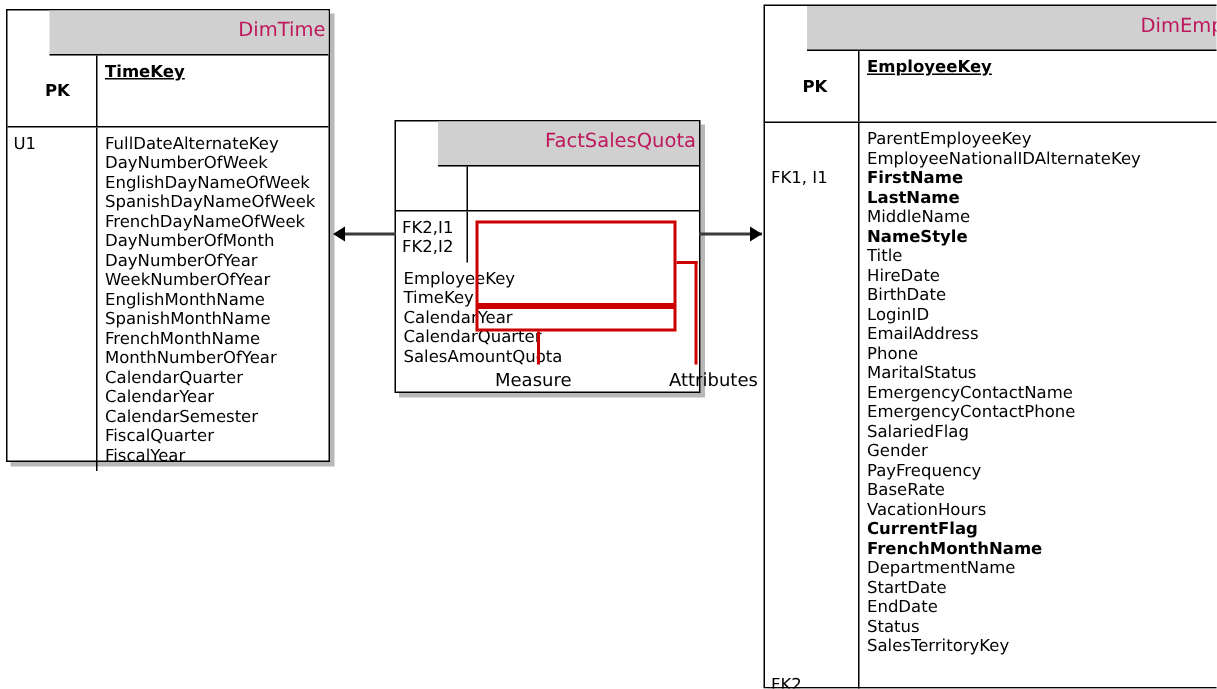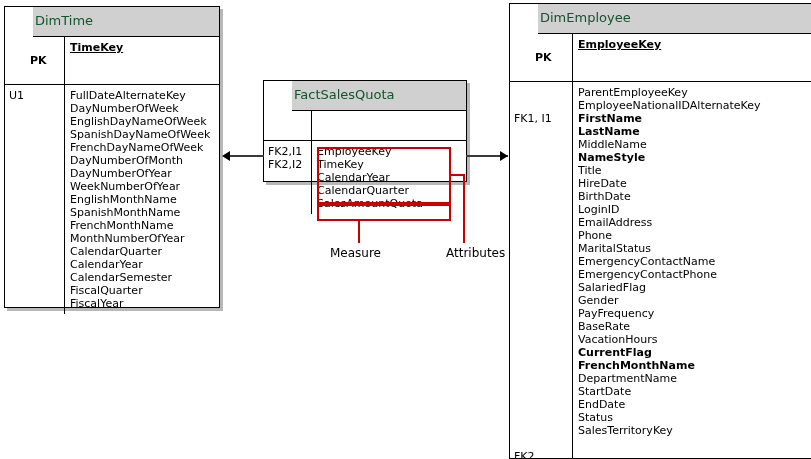--- a/index.html
+++ b/index.html
@@ -20,25 +20,25 @@
   .entity {
     position: absolute;
     background: #ffffff;
     border: 1px solid #000000;
     box-sizing: border-box;
     box-shadow: 3px 3px 0 rgba(0,0,0,0.28);
   }
   .entity-title {
     background: #d0d0d0;
     border-bottom: 1px solid #000000;
-    text-align: left;
+    text-align: right;
     font-size: 13px;
     line-height: 14px;
     padding: 7px 2px 8px 2px;
-    color: #14532d;
+    color: #be185d;
     box-sizing: border-box;
     margin-left: 28px;
   }
   .entity-section {
     display: flex;
     box-sizing: border-box;
   }
   .sec-border {
     border-bottom: 1px solid #000000;
   }
@@ -71,24 +71,24 @@
 
   
   #dim-time { left: 4px; top: 6px; width: 216px; height: 302px; }
   #dim-time .col-key { width: 60px; }
 
   
   #dim-employee { left: 509px; top: 3px; width: 345px; height: 456px; }
   #dim-employee .col-key { width: 63px; }
 
   
-  #fact-sales-quota { left: 263px; top: 80px; width: 204px; height: 102px; }
+  #fact-sales-quota { left: 263px; top: 80px; width: 204px; height: 182px; }
   #fact-sales-quota .col-key { width: 48px; }
   #fact-sales-quota .empty-row { height: 30px; }
-  #fact-sales-quota .fq-body { position: relative; }
+  #fact-sales-quota .fq-body { position: relative; flex-direction: column; }
 
   
   .hl {
     position: absolute;
     border: 2px solid #cc0000;
     box-sizing: border-box;
     pointer-events: none;
   }
   #hl-attributes { left: 317px; top: 147px; width: 134px; height: 57px; }
   #hl-measure    { left: 317px; top: 204px; width: 134px; height: 17px; }

